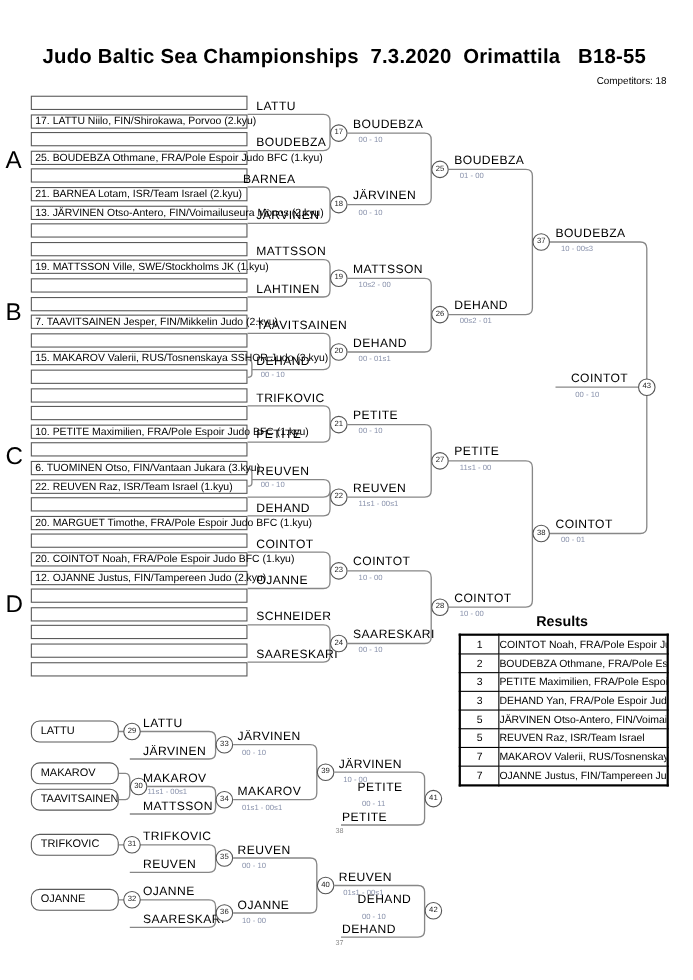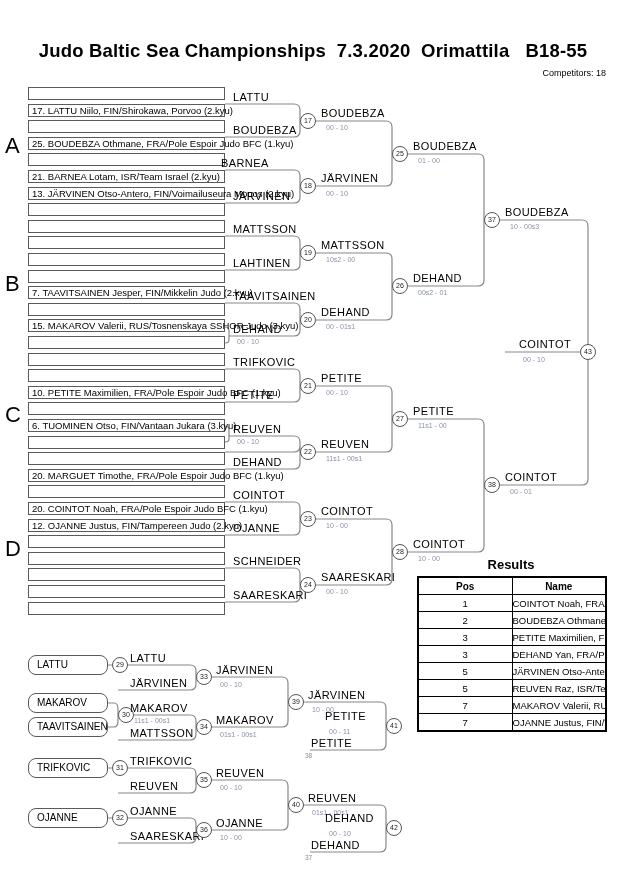--- a/index.html
+++ b/index.html
@@ -110,24 +110,26 @@
   <div class="ebox" style="top:535px"></div>
   <div class="ebox" style="top:552px"></div>
   <div class="ebox" style="top:568px"></div>
   <div class="ebox" style="top:585px"></div>
   <div class="ebox" style="top:602px"></div>
 
   <div class="etext" style="top:104px">17. LATTU Niilo, FIN/Shirokawa, Porvoo (2.kyu)</div>
   <div class="etext" style="top:137px">25. BOUDEBZA Othmane, FRA/Pole Espoir Judo BFC (1.kyu)</div>
   <div class="etext" style="top:170px">21. BARNEA Lotam, ISR/Team Israel (2.kyu)</div>
   <div class="etext" style="top:187px">13. JÄRVINEN Otso-Antero, FIN/Voimailuseura Monos (2.kyu)</div>
+  <div class="etext" style="top:236px">19. MATTSSON Ville, SWE/Stockholms JK (1.kyu)</div>
   <div class="etext" style="top:286px">7. TAAVITSAINEN Jesper, FIN/Mikkelin Judo (2.kyu)</div>
   <div class="etext" style="top:319px">15. MAKAROV Valerii, RUS/Tosnenskaya SSHOR Judo (3.kyu)</div>
   <div class="etext" style="top:386px">10. PETITE Maximilien, FRA/Pole Espoir Judo BFC (1.kyu)</div>
   <div class="etext" style="top:419px">6. TUOMINEN Otso, FIN/Vantaan Jukara (3.kyu)</div>
+  <div class="etext" style="top:436px">22. REUVEN Raz, ISR/Team Israel (1.kyu)</div>
   <div class="etext" style="top:469px">20. MARGUET Timothe, FRA/Pole Espoir Judo BFC (1.kyu)</div>
   <div class="etext" style="top:502px">20. COINTOT Noah, FRA/Pole Espoir Judo BFC (1.kyu)</div>
   <div class="etext" style="top:519px">12. OJANNE Justus, FIN/Tampereen Judo (2.kyu)</div>
 
   <div class="lbl" style="left:233px;top:91px">LATTU</div>
   <div class="lbl" style="left:233px;top:124px">BOUDEBZA</div>
   <div class="lbl" style="left:221px;top:157px">BARNEA</div>
   <div class="lbl" style="left:233px;top:190px">JÄRVINEN</div>
   <div class="lbl" style="left:233px;top:223px">MATTSSON</div>
   <div class="lbl" style="left:233px;top:257px">LAHTINEN</div>
@@ -242,24 +244,20 @@
 
   <div class="circ" style="left:386px;top:820px">42</div>
   <div class="lbl" style="left:325px;top:812px">DEHAND</div>
   <div class="score" style="left:329px;top:830px">00 - 10</div>
   <div class="lbl" style="left:311px;top:839px">DEHAND</div>
   <div class="ref" style="left:305px;top:854px">37</div>
 
   <div class="res-title">Results</div>
   <table class="results">
     <tbody>
-        <tr>
-      <th>Pos</th>
-      <th>Name</th>
-    </tr>
     <tr>
       <td class="pos">1</td>
       <td class="name">COINTOT Noah, FRA/Pole Espoir Judo BFC</td>
     </tr>
     <tr>
       <td class="pos">2</td>
       <td class="name">BOUDEBZA Othmane, FRA/Pole Espoir Judo BFC</td>
     </tr>
     <tr>
       <td class="pos">3</td>

